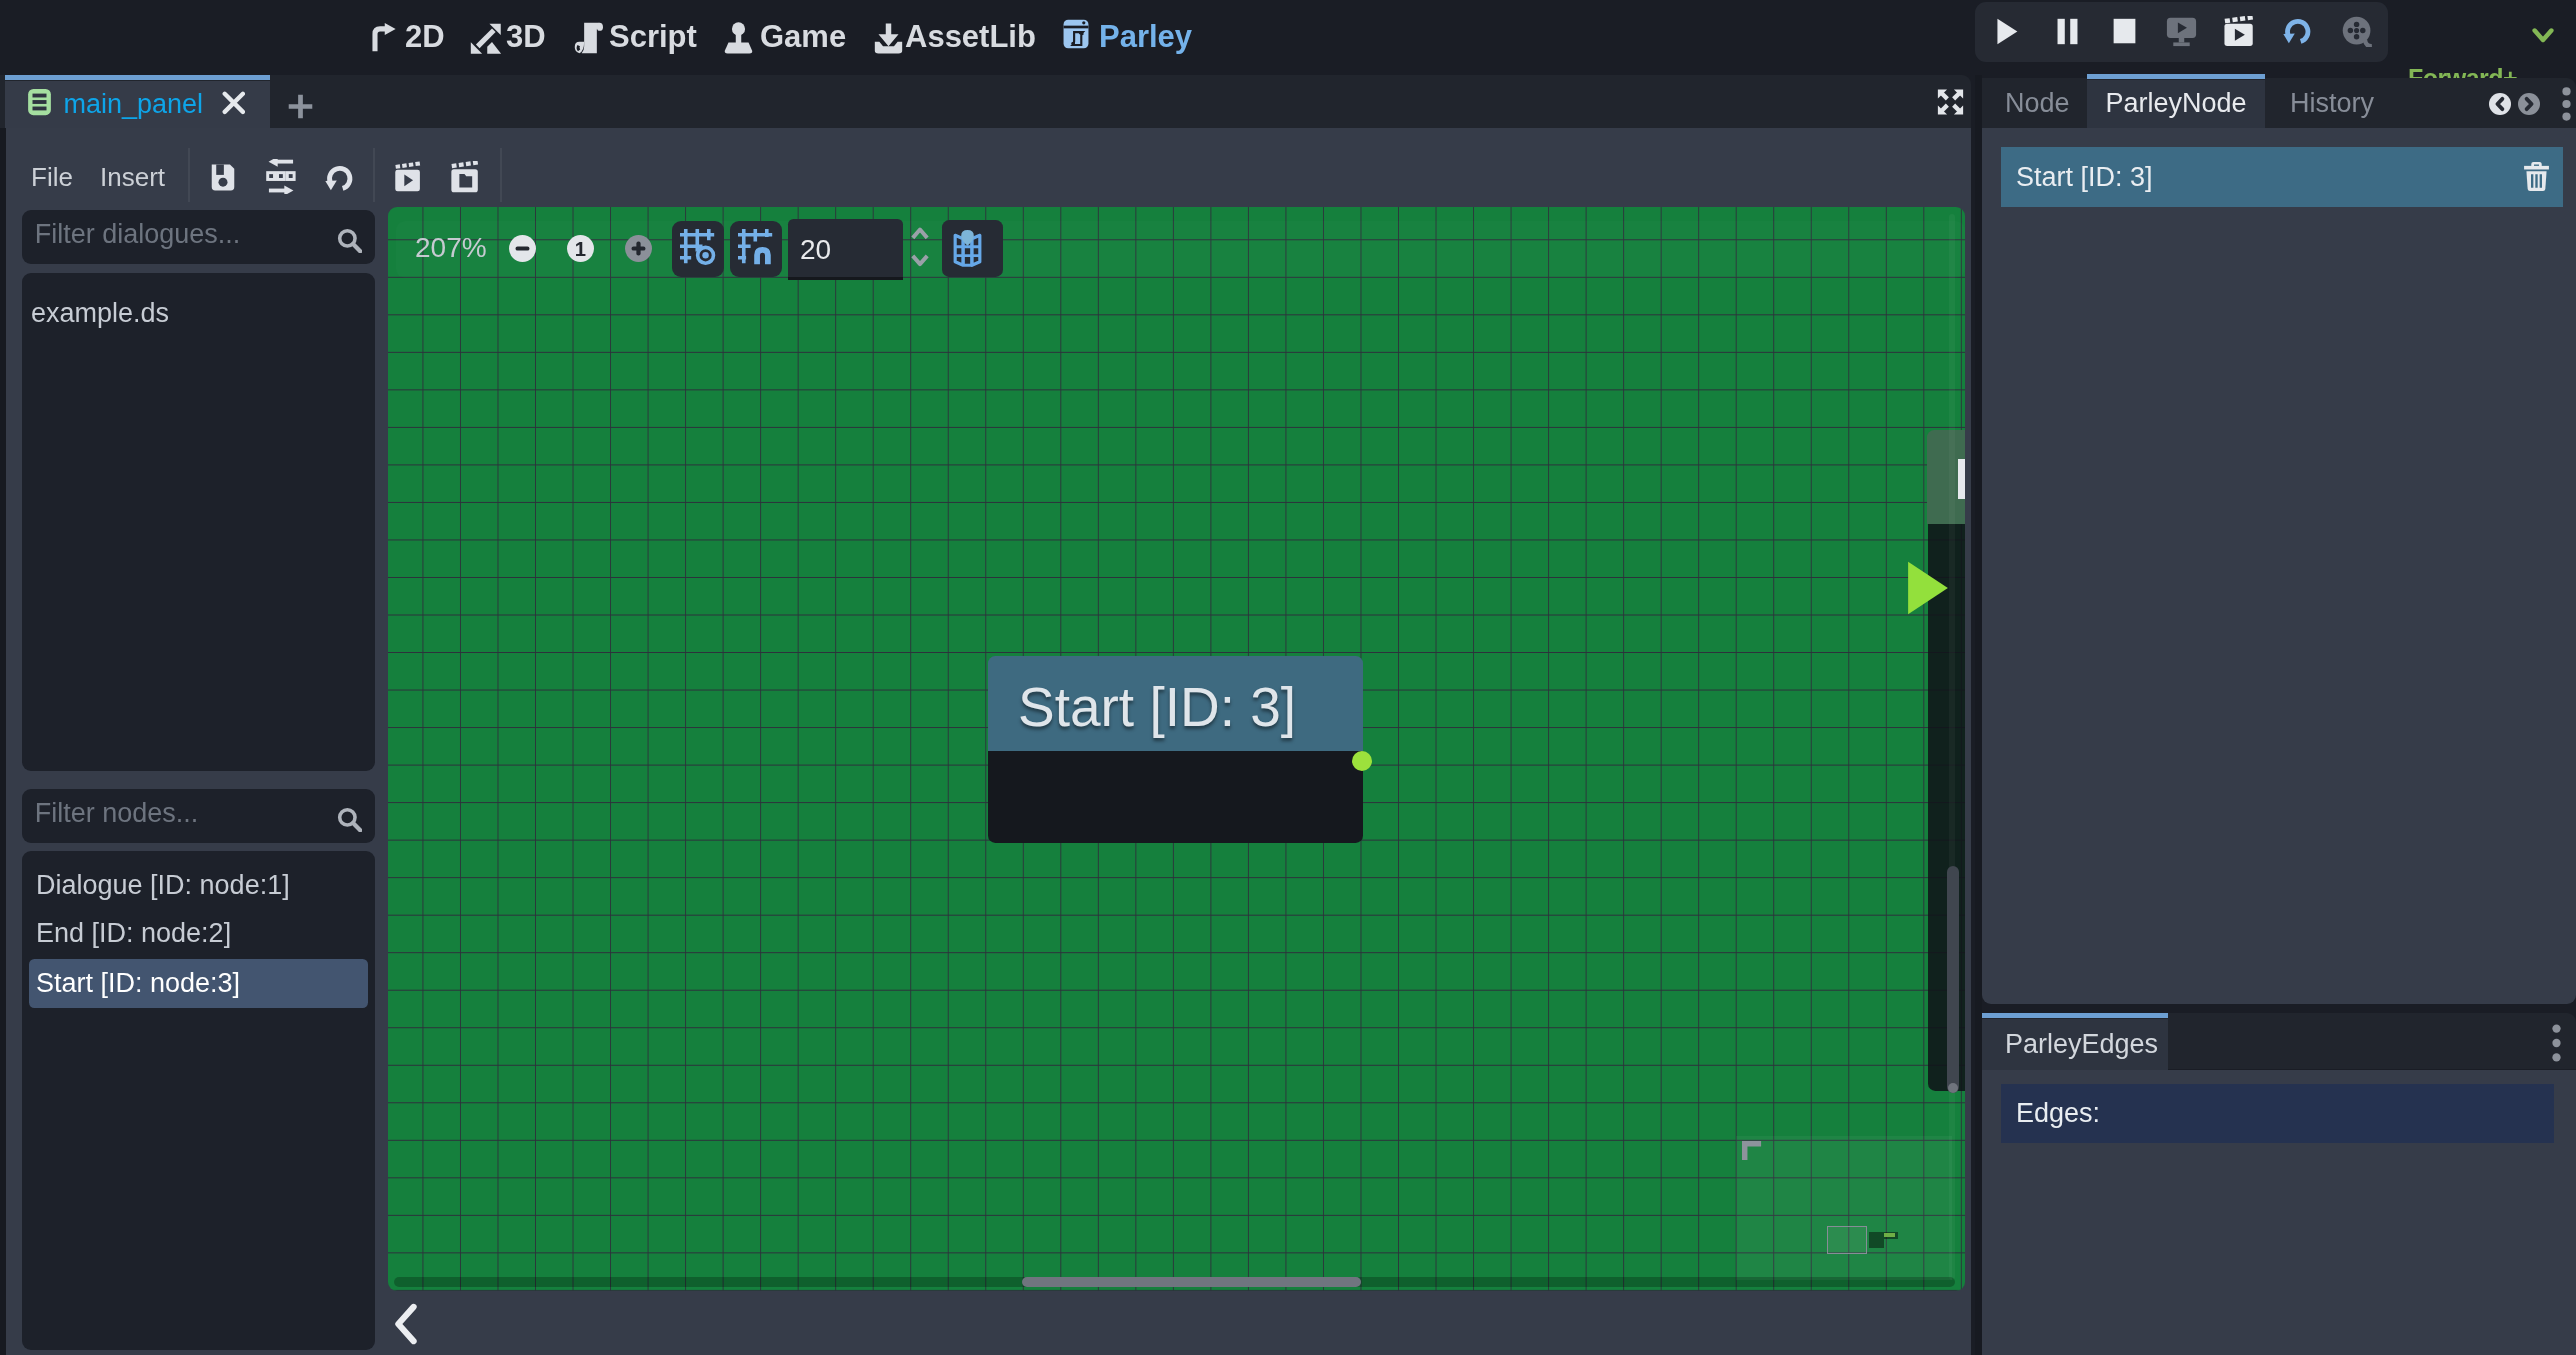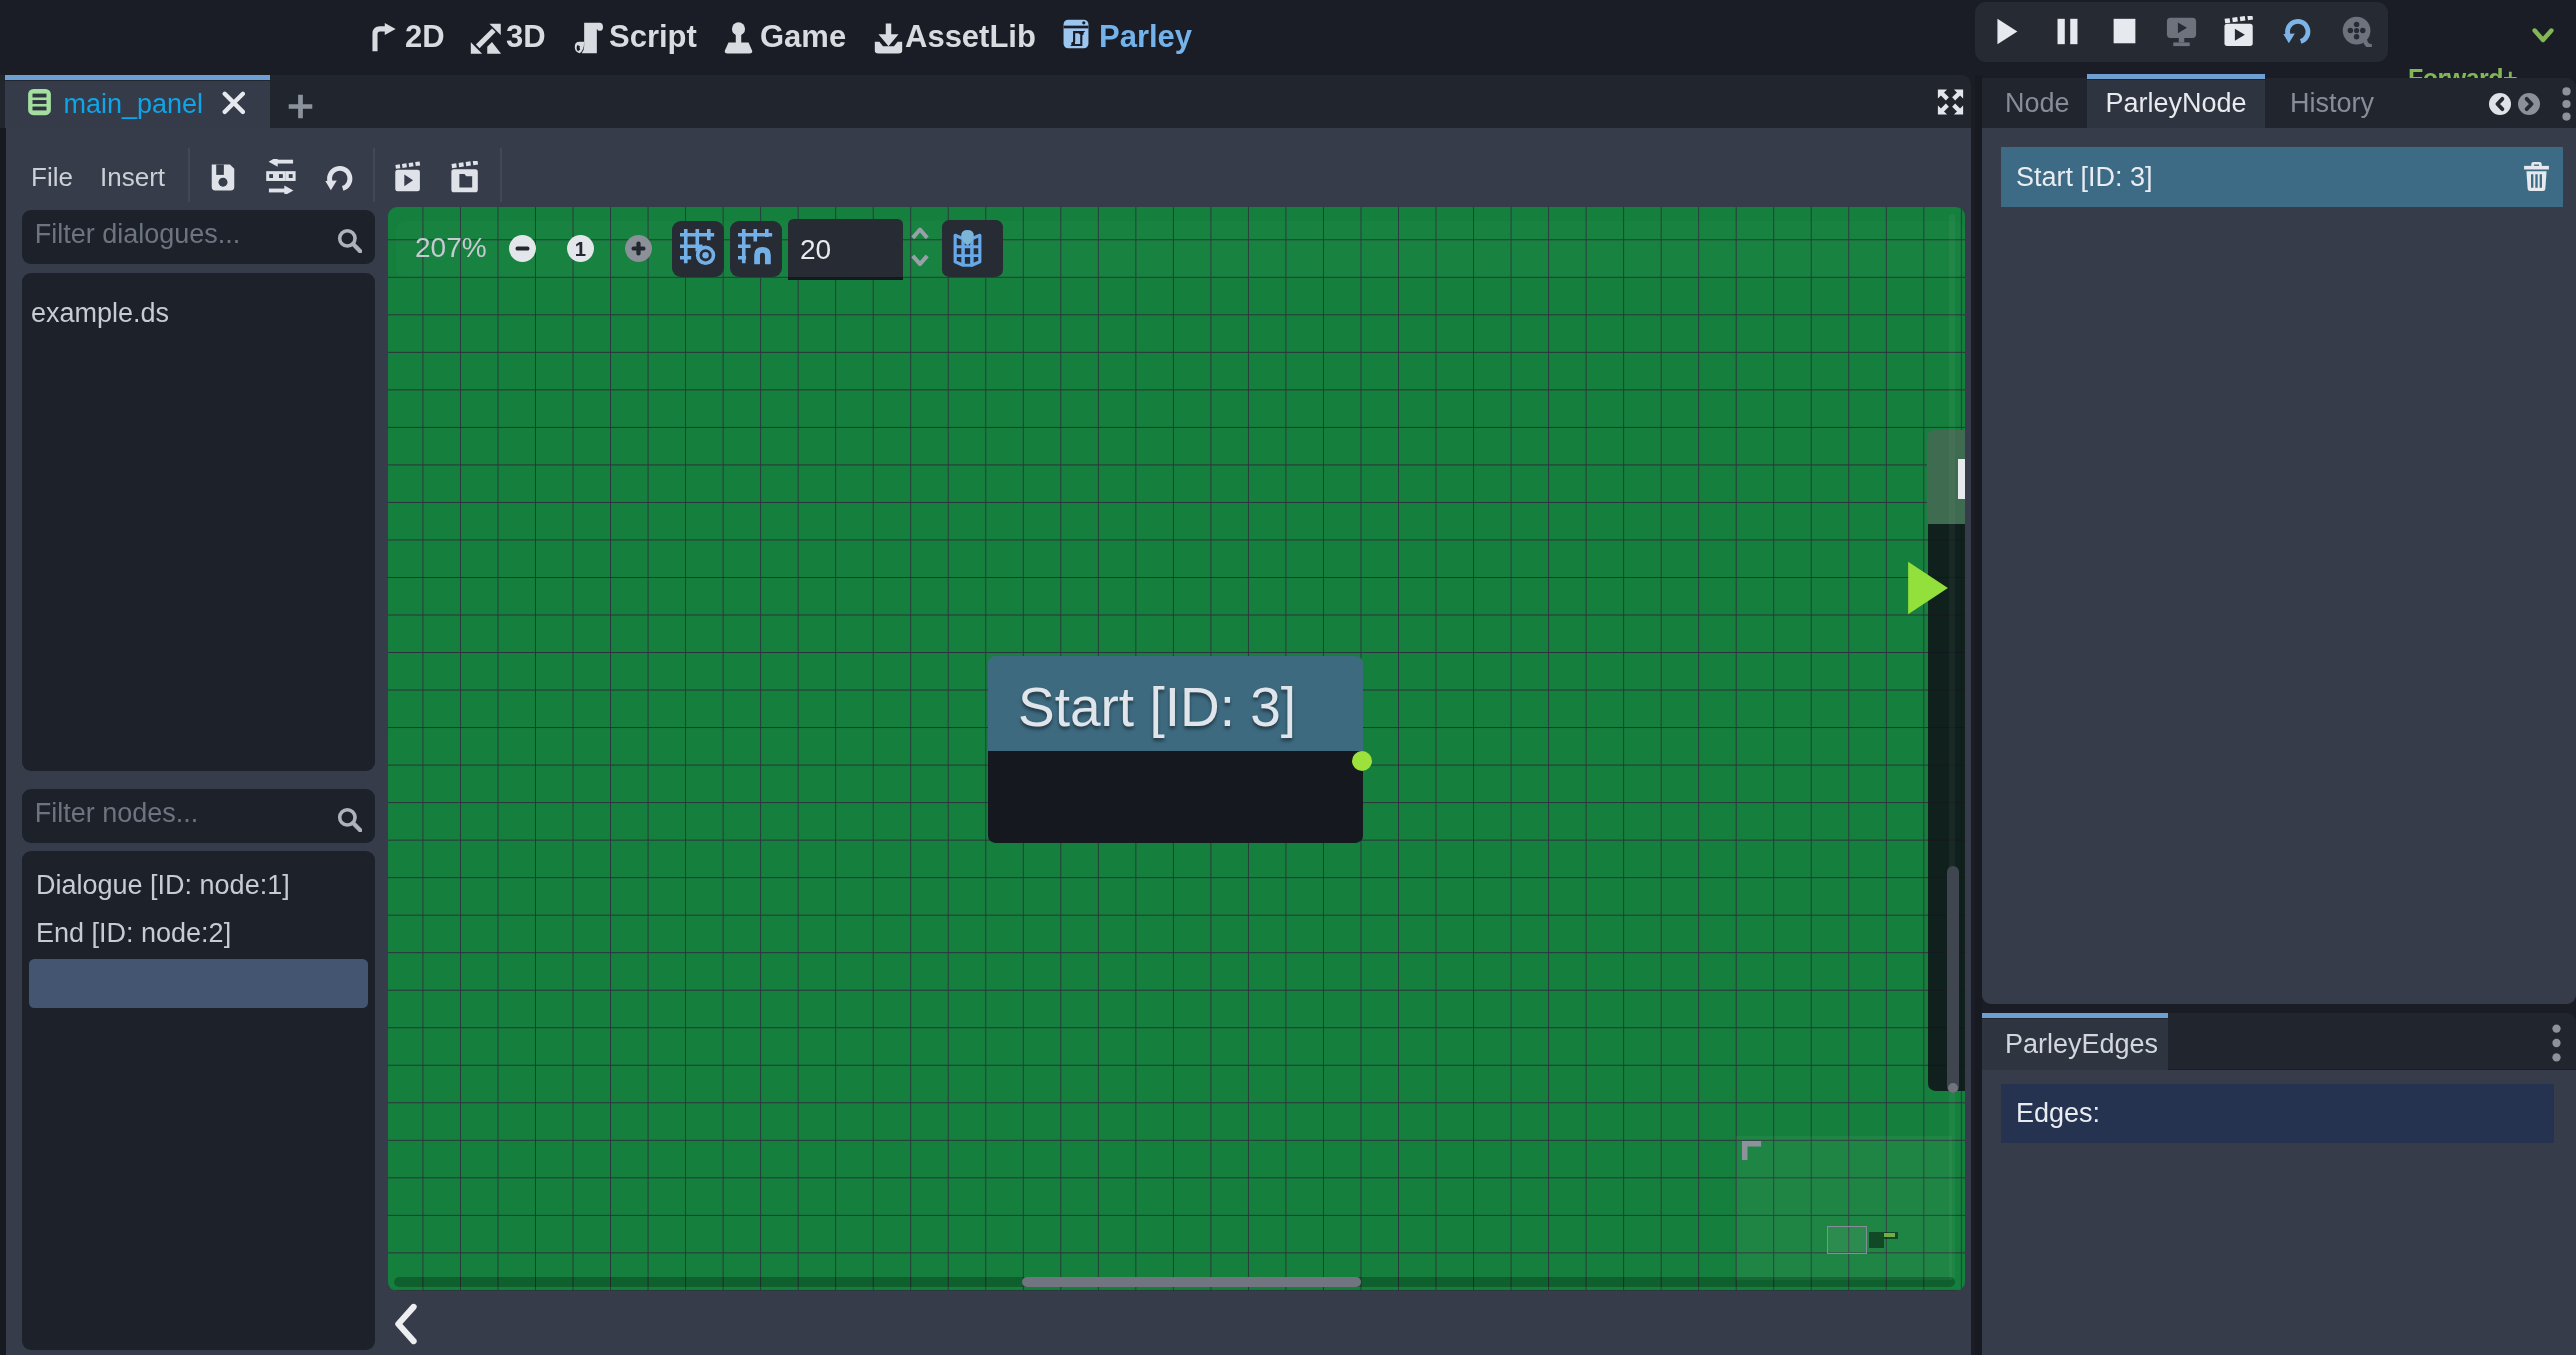--- a/index.html
+++ b/index.html
@@ -202,20 +202,21 @@
     <div class="abs" style="left:12.7px;top:9px;color:#6d747f;font-size:27px;">Filter nodes...</div>
     <svg class="abs" style="left:315px;top:18px;" width="25" height="25" viewBox="0 0 14 14">
       <circle cx="5.8" cy="5.8" r="4.3" fill="none" stroke="#aeb3bb" stroke-width="2"></circle>
       <path d="M9 9 L13 13" stroke="#aeb3bb" stroke-width="2.4" stroke-linecap="round"></path>
     </svg>
   </div>
   <div class="abs" style="left:22px;top:851px;width:353px;height:499px;background:#1d212a;border-radius:9px;"></div>
   <div class="abs" style="left:36px;top:862px;width:308px;height:47px;color:#c7ccd4;font-size:27px;line-height:47px;">Dialogue [ID: node:1]</div>
   <div class="abs" style="left:36px;top:910px;width:308px;height:47px;color:#c7ccd4;font-size:27px;line-height:47px;">End [ID: node:2]</div>
   <div class="abs" style="left:29px;top:959px;width:339px;height:49px;background:#435570;border-radius:5.4px;"></div>
+  <div class="abs" style="left:36px;top:960px;width:308px;height:47px;color:#ffffff;font-size:27px;line-height:47px;">Start [ID: node:3]</div>
 
   <svg id="collapsechev" class="abs" style="left:392px;top:1303px;" width="27" height="42" viewBox="0 0 15 23">
     <path d="M12 2 L3.5 11.5 L12 21" fill="none" stroke="#eceef1" stroke-width="3.4" stroke-linecap="round" stroke-linejoin="round"></path>
   </svg>
 
   <div id="graph" class="abs" style="left:388px;top:207px;width:1577px;height:1084px;background:#15803d;border-radius:9px;overflow:hidden;">
     <svg width="1577" height="1084" style="position:absolute;left:0;top:0;" viewBox="0 0 1740 1196">
       <defs>
         <pattern id="grid" width="41.4" height="41.4" patternUnits="userSpaceOnUse" x="38" y="35.6">
           <path d="M 41.4 0 L 0 0 0 41.4" fill="none" stroke="#2c313b" stroke-width="2"></path>

